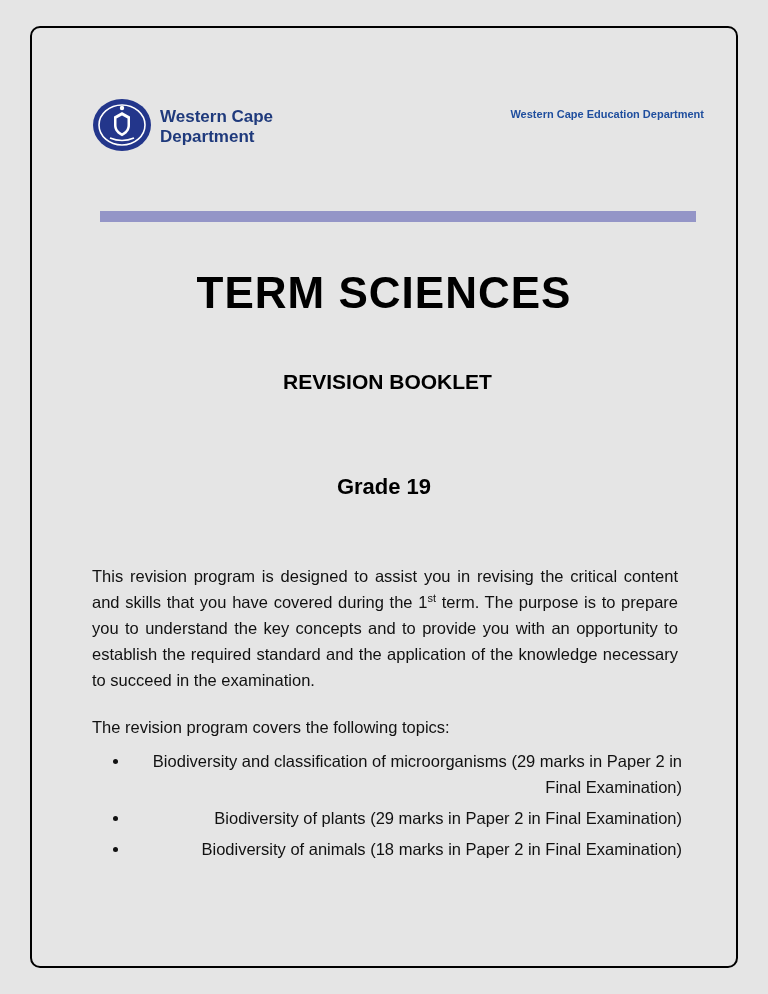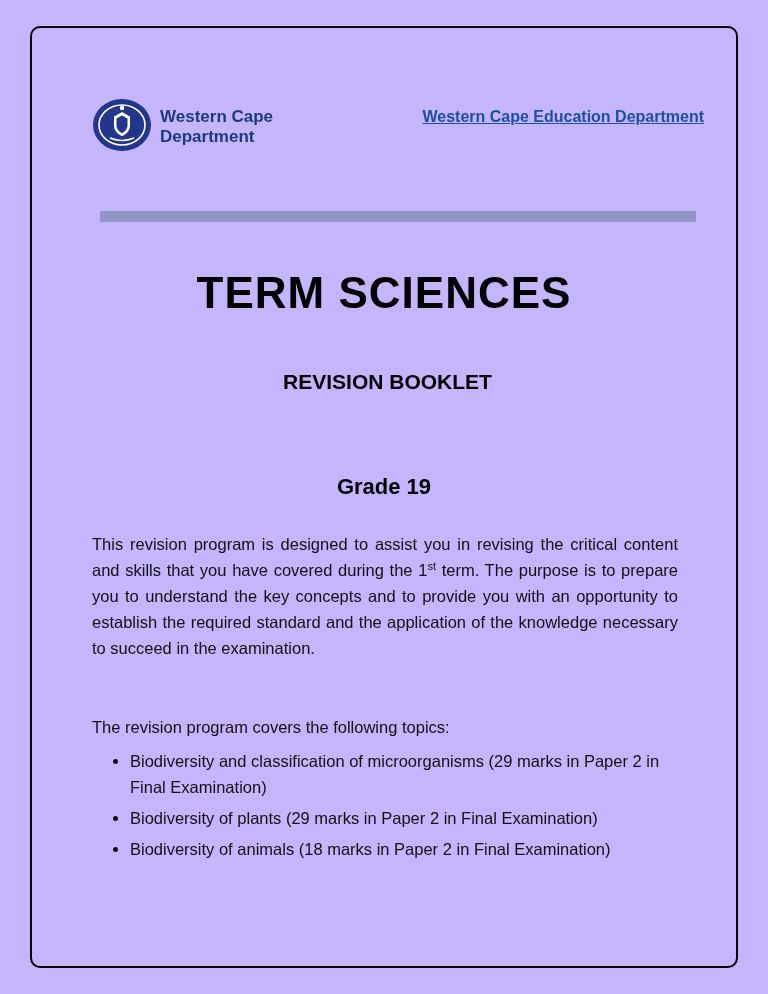--- a/index.html
+++ b/index.html
@@ -1,21 +1,21 @@
 <!DOCTYPE html>
 <html><head>
 <meta charset="utf-8">
 <style>
   * { box-sizing: border-box; }
   html, body { margin: 0; padding: 0; background: #ffffff; }
   .page {
     position: relative;
     width: 768px;
     height: 994px;
-    background: #c4b5fd;
+    background: #e5e5e5;
     font-family: "Liberation Sans", sans-serif;
     color: #1a1a1a;
     overflow: hidden;
   }
   .border-frame {
     position: absolute;
     left: 30px; top: 26px; right: 30px; bottom: 26px;
     border: 2px solid #000;
     border-radius: 10px;
     pointer-events: none;
@@ -34,24 +34,23 @@
     font-size: 17px;
     line-height: 1.15;
   }
   .dept-block {
     position: absolute;
     right: 64px; top: 108px;
     text-align: right;
   }
   .dept-line {
     color: #1f4e9e;
-    font-size: 16px;
+    font-size: 11px;
     font-weight: bold;
     margin-bottom: 6px;
-    text-decoration: underline;
   }
   .dir-line {
     color: #0b63bf;
     font-size: 21px;
     font-weight: bold;
   }
   .purple-bar {
     position: absolute;
     left: 100px; top: 211px;
     width: 596px; height: 11px;
@@ -84,21 +83,21 @@
     left: 0; top: 474px;
     width: 100%;
     text-align: center;
     font-size: 22px;
     font-weight: bold;
     color: #000;
   }
   
   .intro {
     position: absolute;
-    left: 92px; top: 514px;
+    left: 92px; top: 546px;
     width: 586px;
     font-size: 16.5px;
     line-height: 26px;
     text-align: justify;
     color: #111;
   }
   .intro sup {
     font-size: 11px;
     vertical-align: super;
     line-height: 0;
@@ -112,20 +111,21 @@
   }
   .topics-list {
     position: absolute;
     left: 100px; top: 748px;
     width: 582px;
     margin: 0;
     padding-left: 30px;
     font-size: 16.5px;
     line-height: 26px;
     color: #111;
+    text-align: right;
   }
   .topics-list li { margin-bottom: 5px; }
 </style>
 </head>
 <body>
 
 <div class="page">
   <div class="border-frame"></div>
 
   <div class="logo-block">

